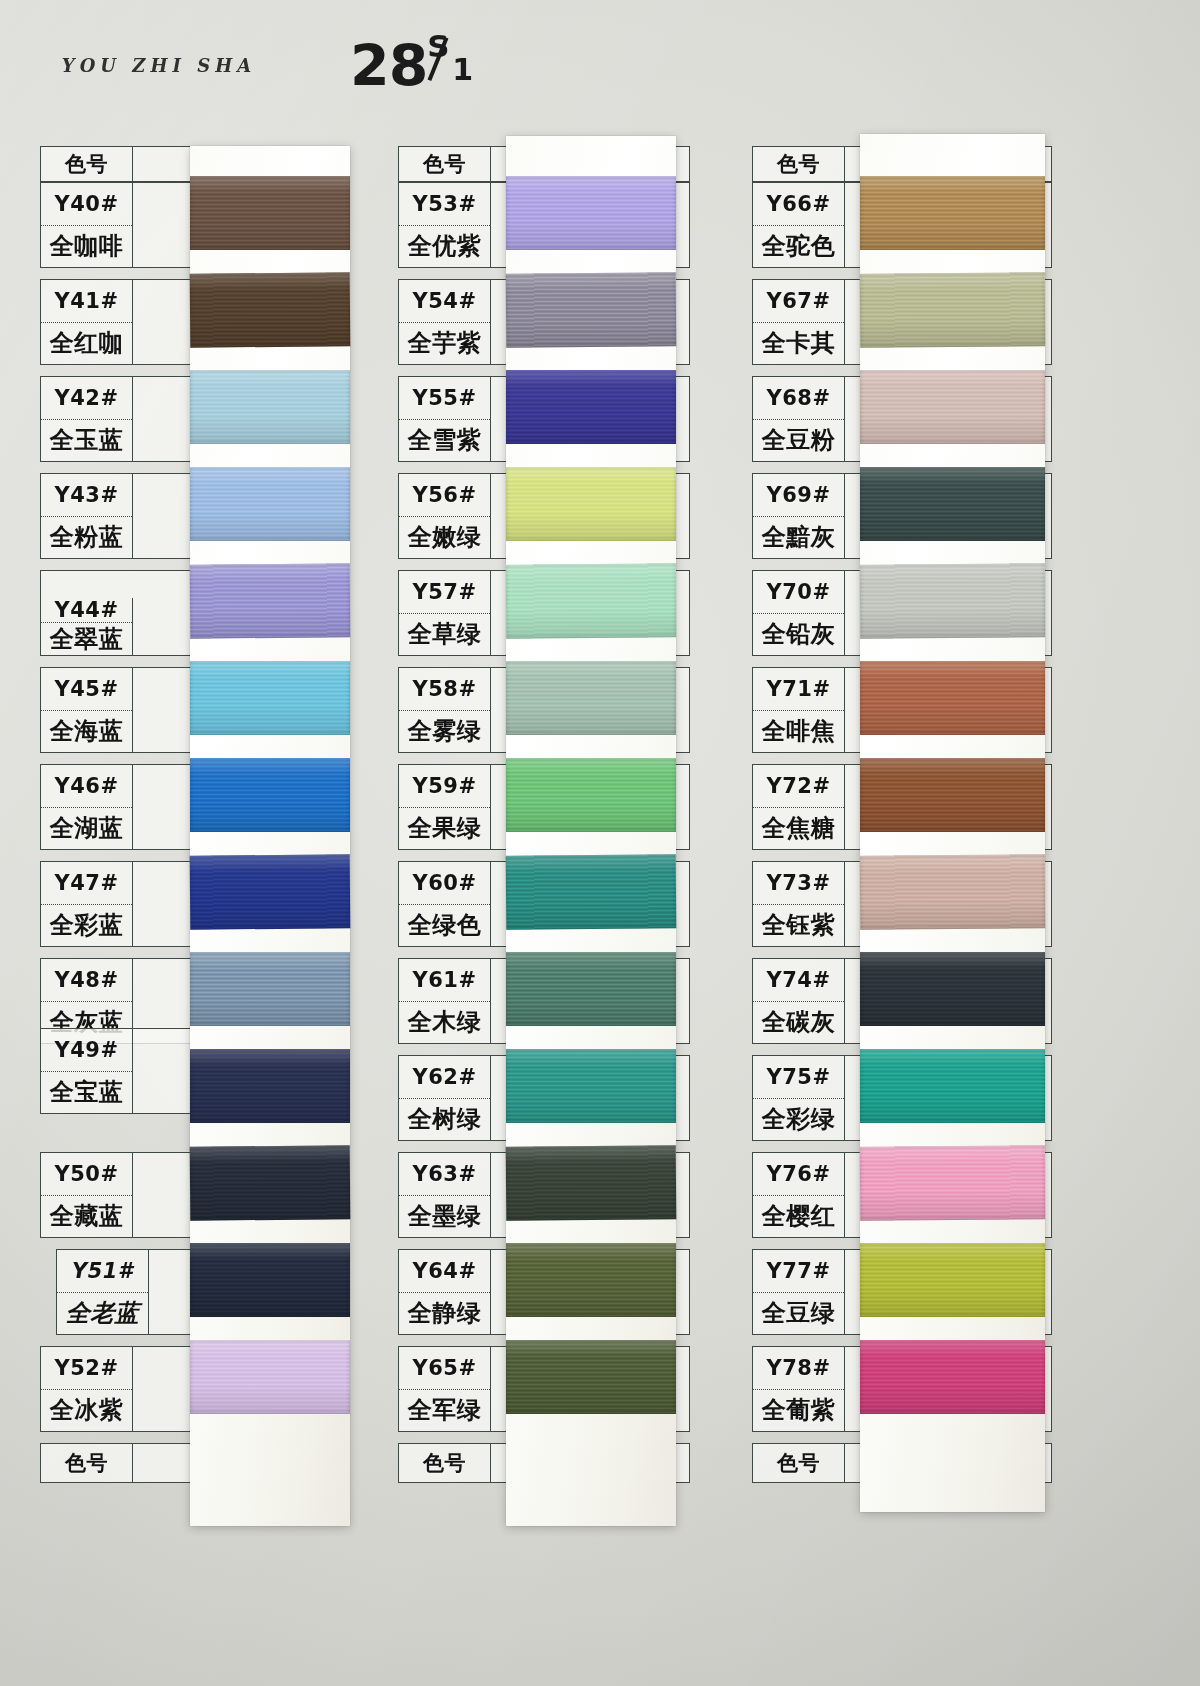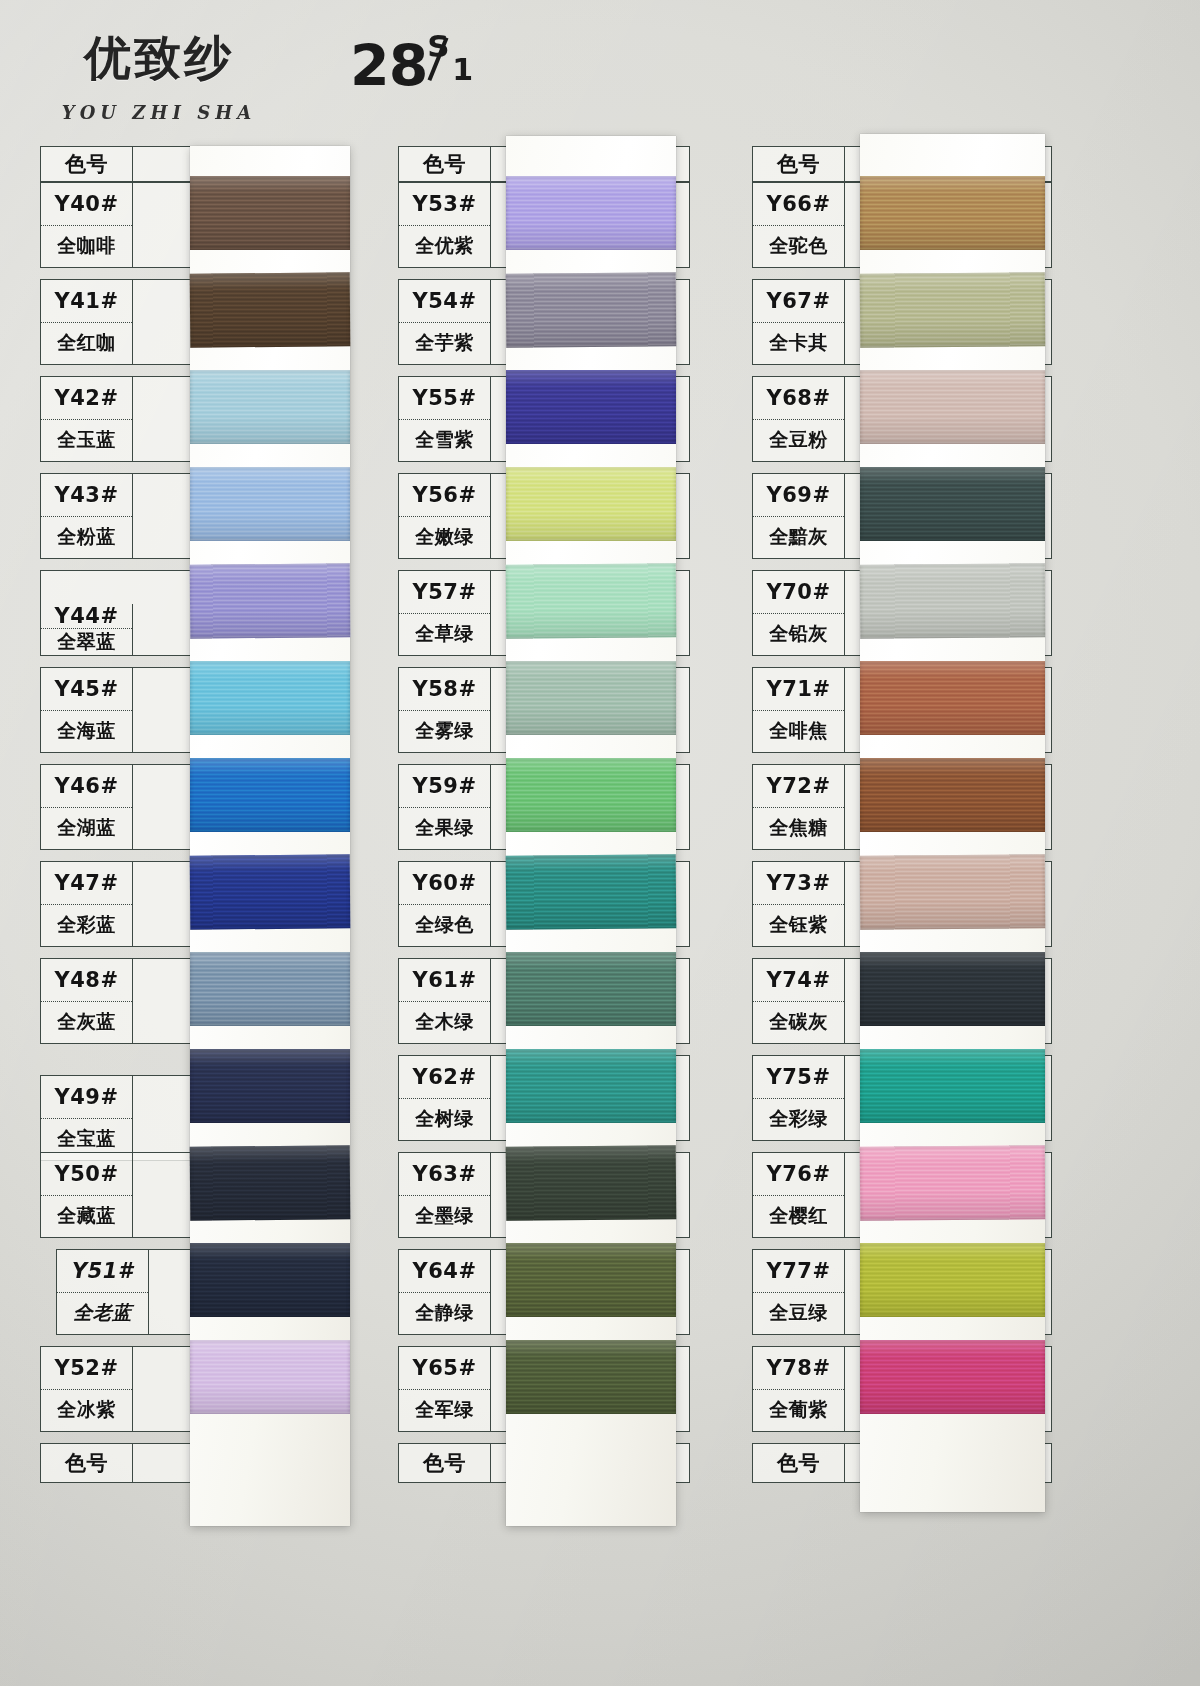--- a/index.html
+++ b/index.html
@@ -78,21 +78,21 @@
     border-right:1.6px solid #3d4944;
     display:flex;flex-direction:column;
   }
   .lbl .code, .lbl .name{
     flex:1;display:flex;align-items:center;justify-content:center;
     font-weight:bold;color:#141414;
     letter-spacing:0.5px;
     text-shadow:0 1px 0 rgba(255,255,255,.35);
   }
   .lbl .code{font-size:21px;border-bottom:1.6px dotted #3d4944;font-family:"DejaVu Sans","Liberation Sans",sans-serif;}
-  .lbl .name{font-size:19px;}
+  .lbl .name{font-size:24px;}
   .lbl .spacer{flex:1;}
 
   
   .lbl.single .code-col{display:flex;}
   .lbl.single .code{border-bottom:none;font-size:21px;font-weight:bold;}
 
   
   .swatch-word{
     flex:1;display:flex;align-items:center;justify-content:center;
     font-size:22px;font-weight:bold;color:#141414;letter-spacing:22px;
@@ -132,21 +132,20 @@
 </style>
 </head>
 <body>
 
 <div class="paper-bg"></div>
 <div class="sheen"></div>
 
 <div class="page">
 
   <div class="brand">
-    <div class="brand-cn">优致纱</div>
     <div class="brand-en">YOU ZHI SHA</div>
   </div>
 
   <div class="title">
     <span class="num">28</span><span class="frac"><span class="s">S</span><span class="bar"></span><span class="one">1</span></span>
   </div>
 
   <div id="cols">
       <div class="col c0" style="left: 40px; width: 292px;">
         <div class="lbl single" style="left: 0px; top: 6px; width: 292px; height: 36px;">
@@ -211,21 +210,21 @@
           </div>
           <div class="spacer"></div>
         </div>
         <div class="lbl" style="left: 0px; top: 818px; width: 292px; height: 86px;">
           <div class="code-col">
             <div class="code">Y48#</div>
             <div class="name">全灰蓝</div>
           </div>
           <div class="spacer"></div>
         </div>
-        <div class="lbl" style="left: 0px; top: 935px; width: 292px; height: 86px;">
+        <div class="lbl" style="left: 0px; top: 888px; width: 292px; height: 86px;">
           <div class="code-col">
             <div class="code">Y49#</div>
             <div class="name">全宝蓝</div>
           </div>
           <div class="spacer"></div>
         </div>
         <div class="lbl" style="left: 0px; top: 1012px; width: 292px; height: 86px;">
           <div class="code-col">
             <div class="code">Y50#</div>
             <div class="name">全藏蓝</div>

